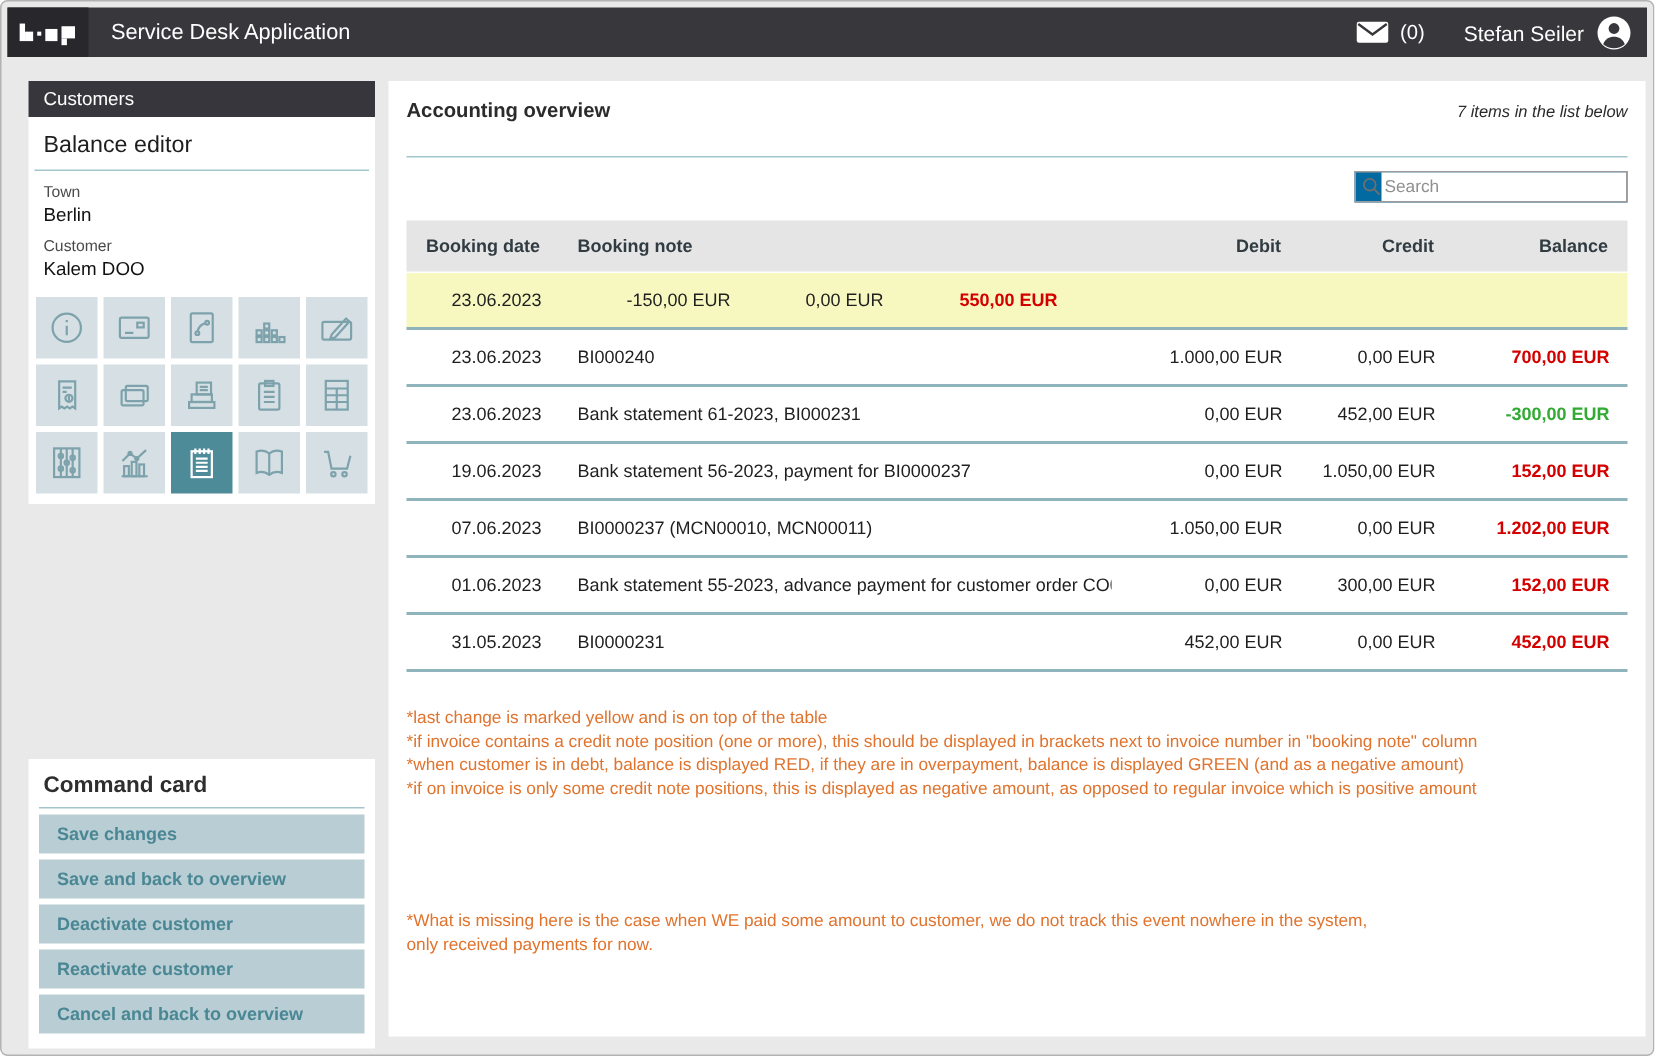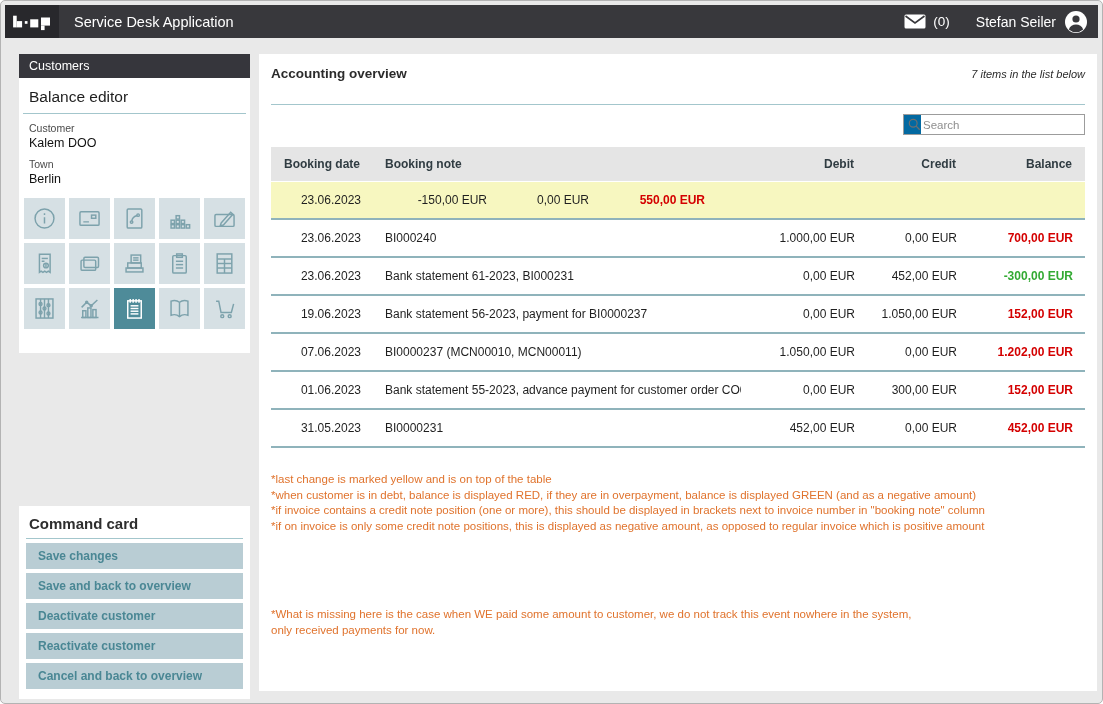--- a/index.html
+++ b/index.html
@@ -29,21 +29,21 @@
   .app-title { color: #ffffff; font-size: 14.5px; margin-left: 15px; }
   .header-right { margin-left: auto; display: flex; align-items: center; padding-right: 10px; }
   .mail-wrap { display: flex; align-items: center; gap: 7px; cursor: pointer; }
   .mail-count { color: #ffffff; font-size: 13.5px; }
   .user-wrap { display: flex; align-items: center; gap: 8px; margin-left: 26px; cursor: pointer; }
   .user-name { color: #ffffff; font-size: 14px; }
 
   
   .sidebar-top {
     position: absolute; left: 18px; top: 53px; width: 231px;
-    background: #ffffff; padding-bottom: 24px;
+    background: #ffffff; padding-bottom: 7px;
   }
   .customers-bar {
     background: #36363c; color: #fff; font-size: 12.5px;
     padding: 5px 10px; cursor: pointer;
   }
   .editor-title {
     font-size: 15.5px; font-weight: 400; color: #1e1e1e;
     margin: 7px 4px 0 4px; padding: 3px 6px 7px 6px;
     border-bottom: 1px solid #a3c6cc;
   }
@@ -165,26 +165,26 @@
           <path d="M4.8 19.5c1.1-3.4 4-5 7.2-5s6.1 1.6 7.2 5a11 11 0 0 1-14.4 0z" fill="#38383c"></path>
         </svg>
       </div>
     </div>
   </div>
 
   <div class="sidebar-top">
     <div class="customers-bar">Customers</div>
     <div class="editor-title">Balance editor</div>
     <div class="field">
+      <div class="field-label">Town</div>
+      <div class="field-value">Berlin</div>
+    </div>
+    <div class="field">
       <div class="field-label">Customer</div>
       <div class="field-value">Kalem DOO</div>
-    </div>
-    <div class="field">
-      <div class="field-label">Town</div>
-      <div class="field-value">Berlin</div>
     </div>
     <div class="icon-grid" id="icon-grid">
         <div class="tile">
           <svg width="27" height="27" viewBox="0 0 24 24" fill="none" stroke="currentColor" stroke-width="1.3">
             <circle cx="12" cy="12" r="8.4"></circle>
             <line x1="12" y1="10.8" x2="12" y2="16.4"></line>
             <line x1="12" y1="7.4" x2="12" y2="8.8"></line>
           </svg>
         </div>
         <div class="tile">
@@ -397,22 +397,22 @@
             <div class="cell c-note">BI0000231</div>
             <div class="cell c-debit">452,00 EUR</div>
             <div class="cell c-credit">0,00 EUR</div>
             <div class="cell c-bal" style="color: rgb(212, 0, 0);">452,00 EUR</div>
           </div>
         </div>
     </div>
 
     <div class="notes-block" id="notes1">
         <div>*last change is marked yellow and is on top of the table</div>
+        <div>*if invoice contains a credit note position (one or more), this should be displayed in brackets next to invoice number in "booking note" column</div>
         <div>*when customer is in debt, balance is displayed RED, if they are in overpayment, balance is displayed GREEN (and as a negative amount)</div>
-        <div>*if invoice contains a credit note position (one or more), this should be displayed in brackets next to invoice number in "booking note" column</div>
         <div>*if on invoice is only some credit note positions, this is displayed as negative amount, as opposed to regular invoice which is positive amount</div>
       </div>
     <div class="notes-block second" id="notes2">
         <div>*What is missing here is the case when WE paid some amount to customer, we do not track this event nowhere in the system,</div>
         <div>only received payments for now.</div>
       </div>
   </div>
 
 </div>
 

